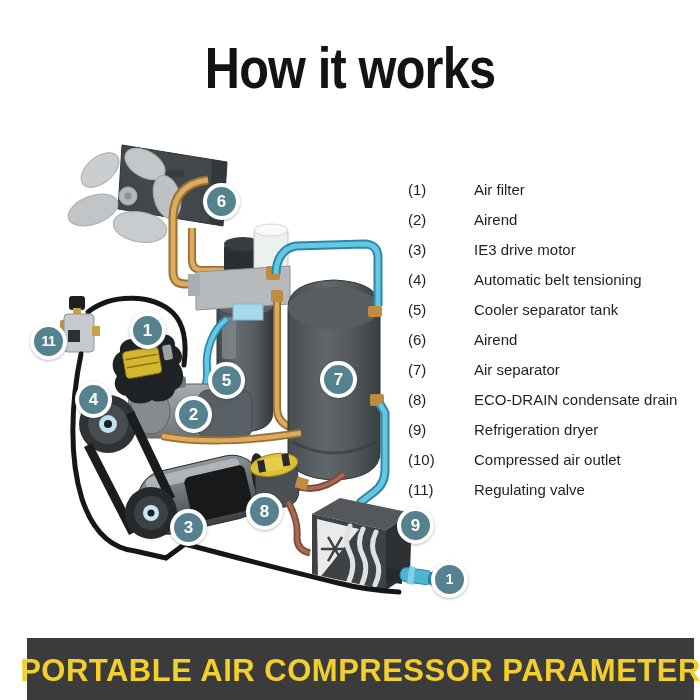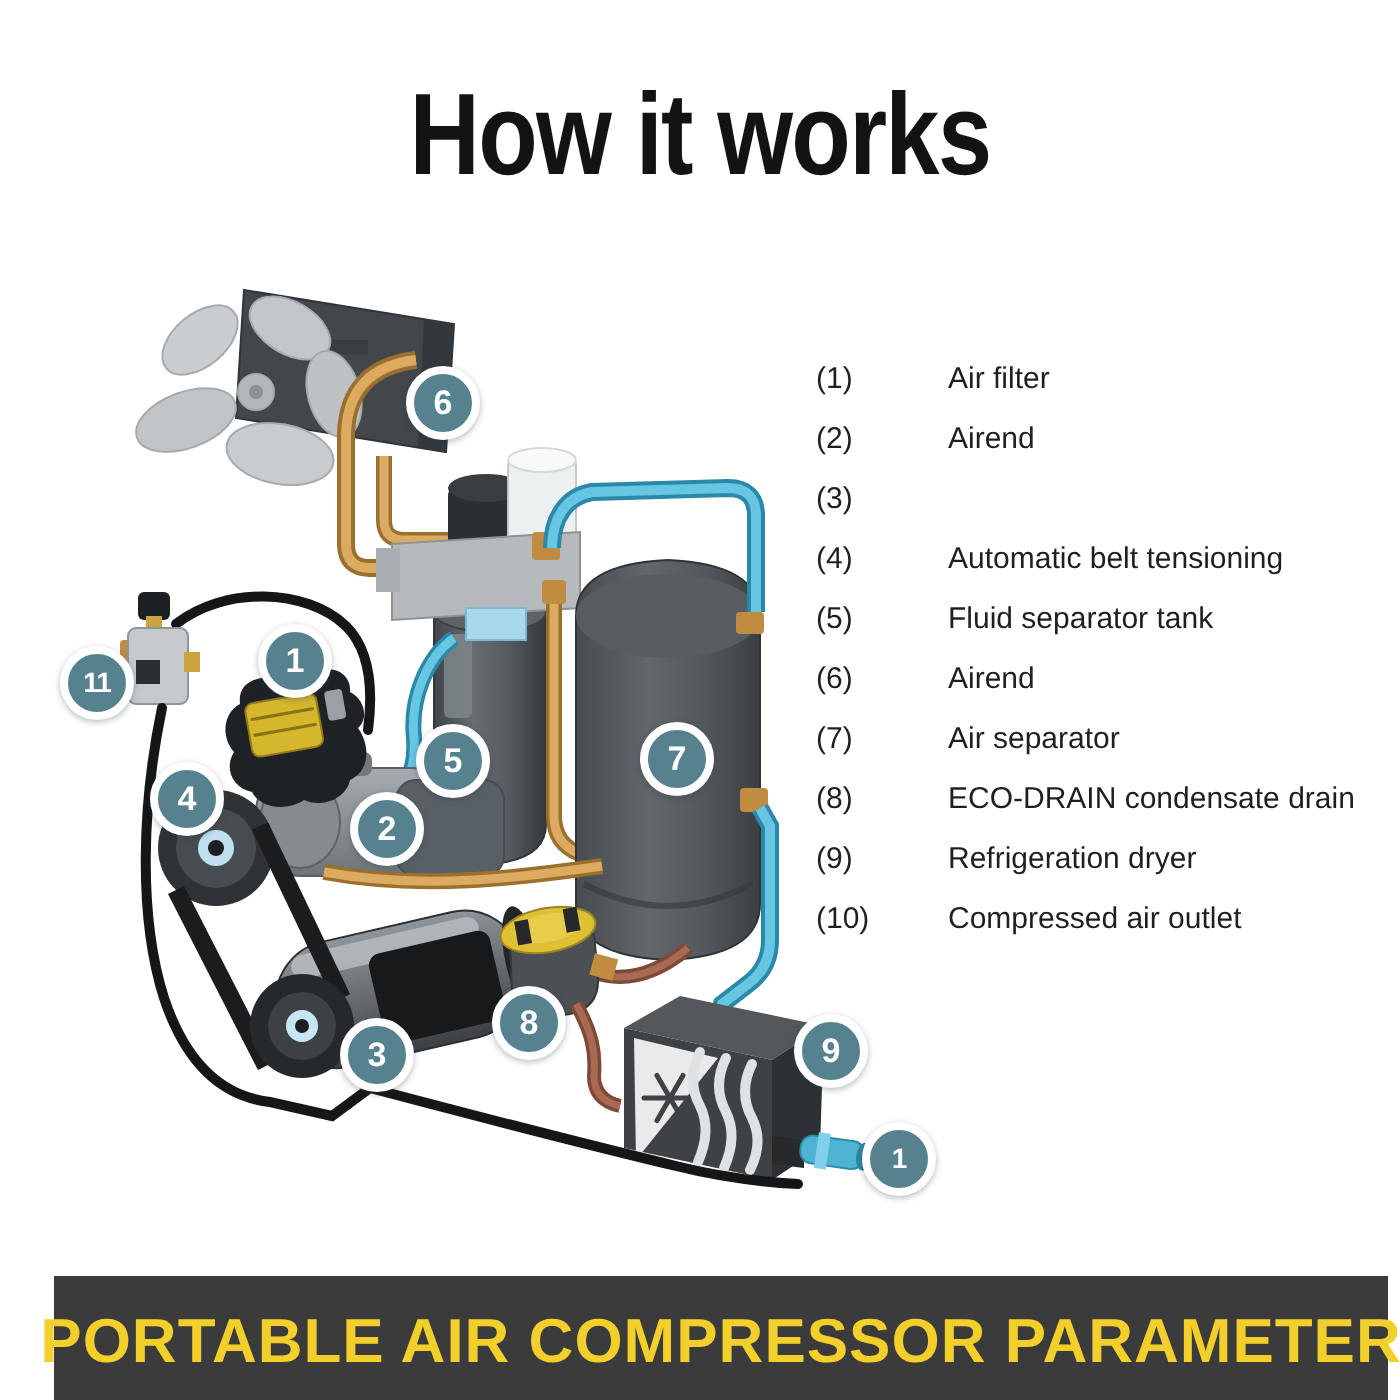--- a/index.html
+++ b/index.html
@@ -253,48 +253,53 @@
     <div class="legend-row">
       <span class="legend-num">(1)</span>
       <span class="legend-label">Air filter</span>
     </div>
     <div class="legend-row">
       <span class="legend-num">(2)</span>
       <span class="legend-label">Airend</span>
     </div>
     <div class="legend-row">
       <span class="legend-num">(3)</span>
+      <span class="legend-label">IE3 drive motor</span>
     </div>
     <div class="legend-row">
       <span class="legend-num">(4)</span>
       <span class="legend-label">Automatic belt tensioning</span>
     </div>
     <div class="legend-row">
       <span class="legend-num">(5)</span>
-      <span class="legend-label">Fluid separator tank</span>
+      <span class="legend-label">Cooler separator tank</span>
     </div>
     <div class="legend-row">
       <span class="legend-num">(6)</span>
       <span class="legend-label">Airend</span>
     </div>
     <div class="legend-row">
       <span class="legend-num">(7)</span>
       <span class="legend-label">Air separator</span>
     </div>
     <div class="legend-row">
       <span class="legend-num">(8)</span>
       <span class="legend-label">ECO-DRAIN condensate drain</span>
     </div>
     <div class="legend-row">
       <span class="legend-num">(9)</span>
       <span class="legend-label">Refrigeration dryer</span>
     </div>
     <div class="legend-row">
       <span class="legend-num">(10)</span>
       <span class="legend-label">Compressed air outlet</span>
+    </div>
+    <div class="legend-row">
+      <span class="legend-num">(11)</span>
+      <span class="legend-label">Regulating valve</span>
     </div>
   </div>
 
   <div class="banner">
     <span class="banner-text">PORTABLE AIR COMPRESSOR PARAMETER</span>
   </div>
 
 </div>
 
 </body></html>

